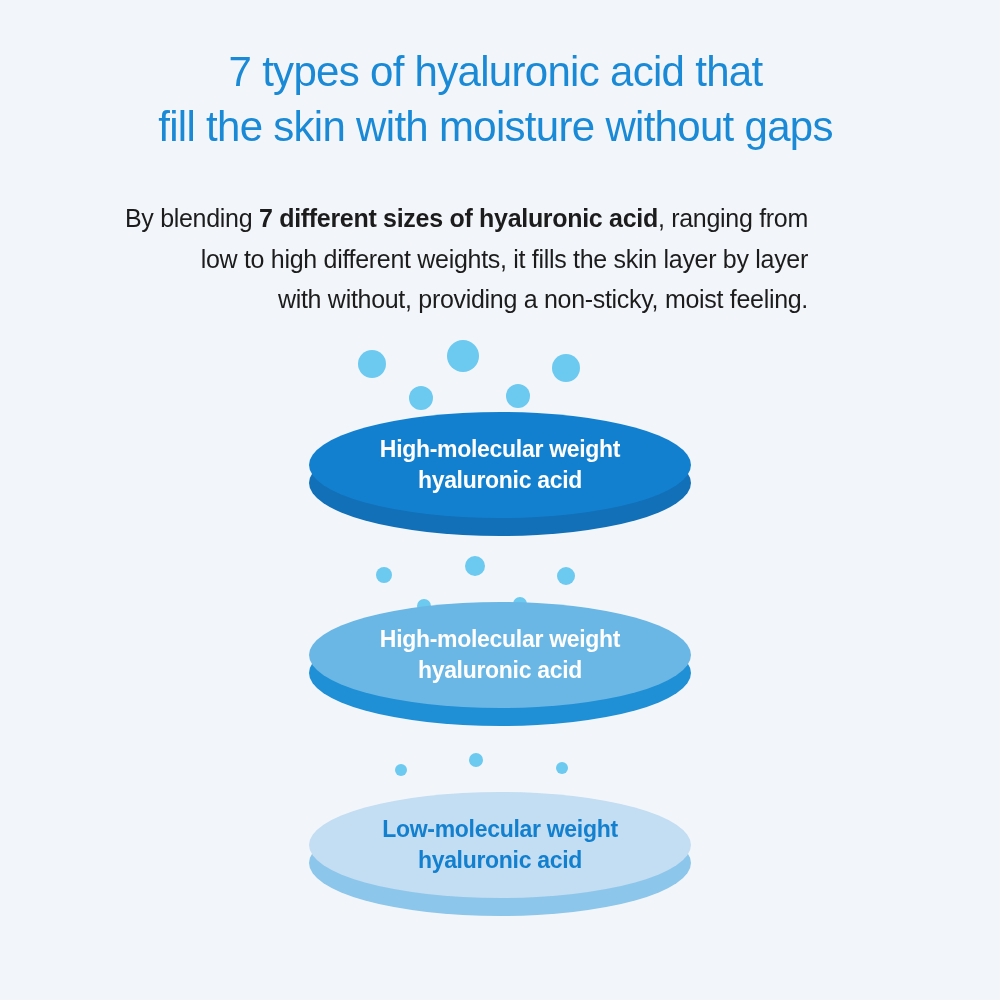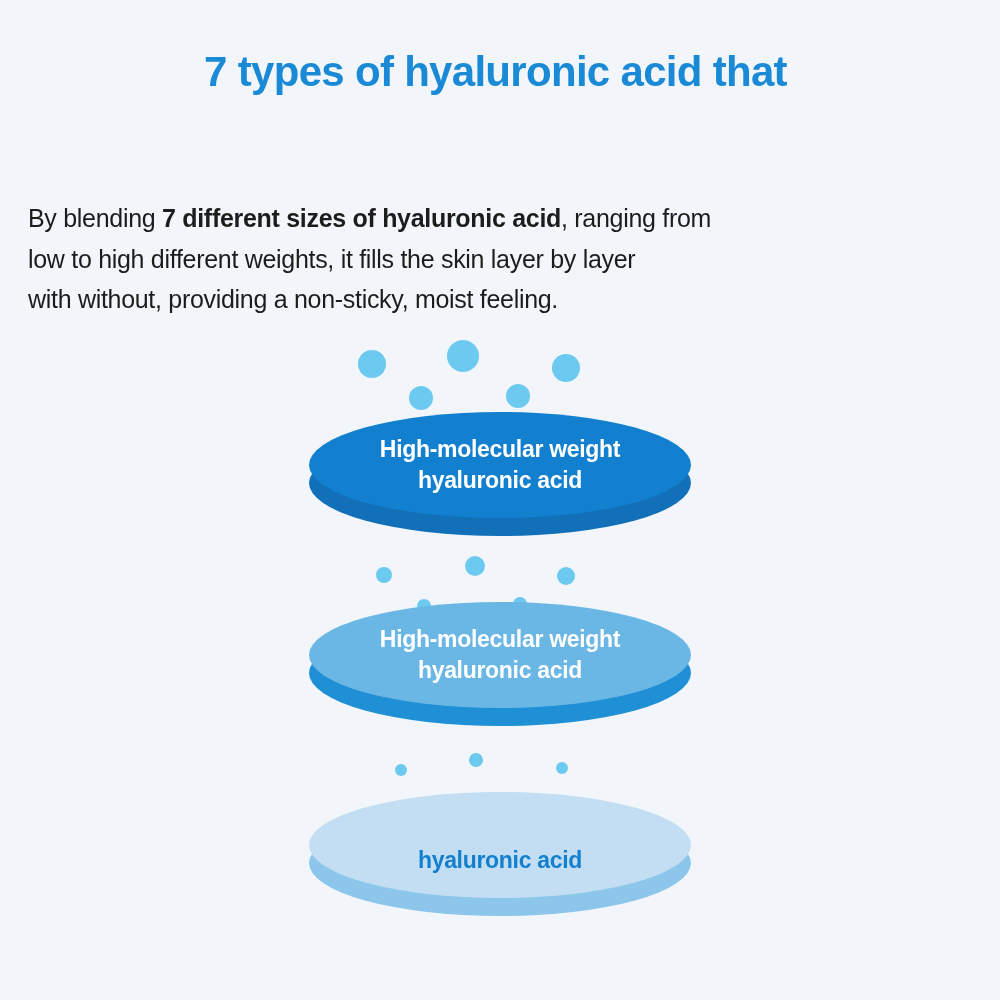--- a/index.html
+++ b/index.html
@@ -21,42 +21,41 @@
   }
 
   
   .headline {
     position: absolute;
     top: 44px;
     left: 0;
     width: 991px;
     text-align: center;
     color: #1b8ad6;
-    font-weight: bold;
+    font-weight: normal;
     font-size: 42px;
     line-height: 1.32;
     letter-spacing: -0.7px;
   }
   .headline .line {
     display: block;
     white-space: nowrap;
   }
 
   
   .subcopy {
     position: absolute;
     top: 198px;
     left: 0;
     width: 808px;
-    text-align: left;
+    text-align: right;
     color: #1c1c1c;
     font-size: 25px;
     line-height: 1.62;
     letter-spacing: -0.3px;
-    padding-left: 28px;
   }
   .subcopy .line {
     display: block;
     white-space: nowrap;
   }
   .subcopy b {
     font-weight: bold;
   }
 
   
@@ -128,20 +127,21 @@
     background: #6cc9f0;
   }
 </style>
 </head>
 <body>
 
 <div class="page">
 
   <div class="headline">
     <span class="line">7 types of hyaluronic acid that</span>
+    <span class="line">fill the skin with moisture without gaps</span>
   </div>
 
   <div class="subcopy">
     <span class="line"><span>By blending </span><b>7 different sizes of hyaluronic acid</b><span>, ranging from</span></span>
     <span class="line">low to high different weights, it fills the skin layer by layer</span>
     <span class="line">with without, providing a non-sticky, moist feeling.</span>
   </div>
 
   <div class="diagram">
 
@@ -184,20 +184,20 @@
           <span>High-molecular weight</span><br>
           <span>hyaluronic acid</span>
         </div>
       </div>
     </div>
 
     <div class="disc" id="layer-3">
       <div class="side"></div>
       <div class="top">
         <div class="label">
-          <br>
+          <span>Low-molecular weight</span><br>
           <span>hyaluronic acid</span>
         </div>
       </div>
     </div>
 
   </div>
 </div>
 
 </body></html>

